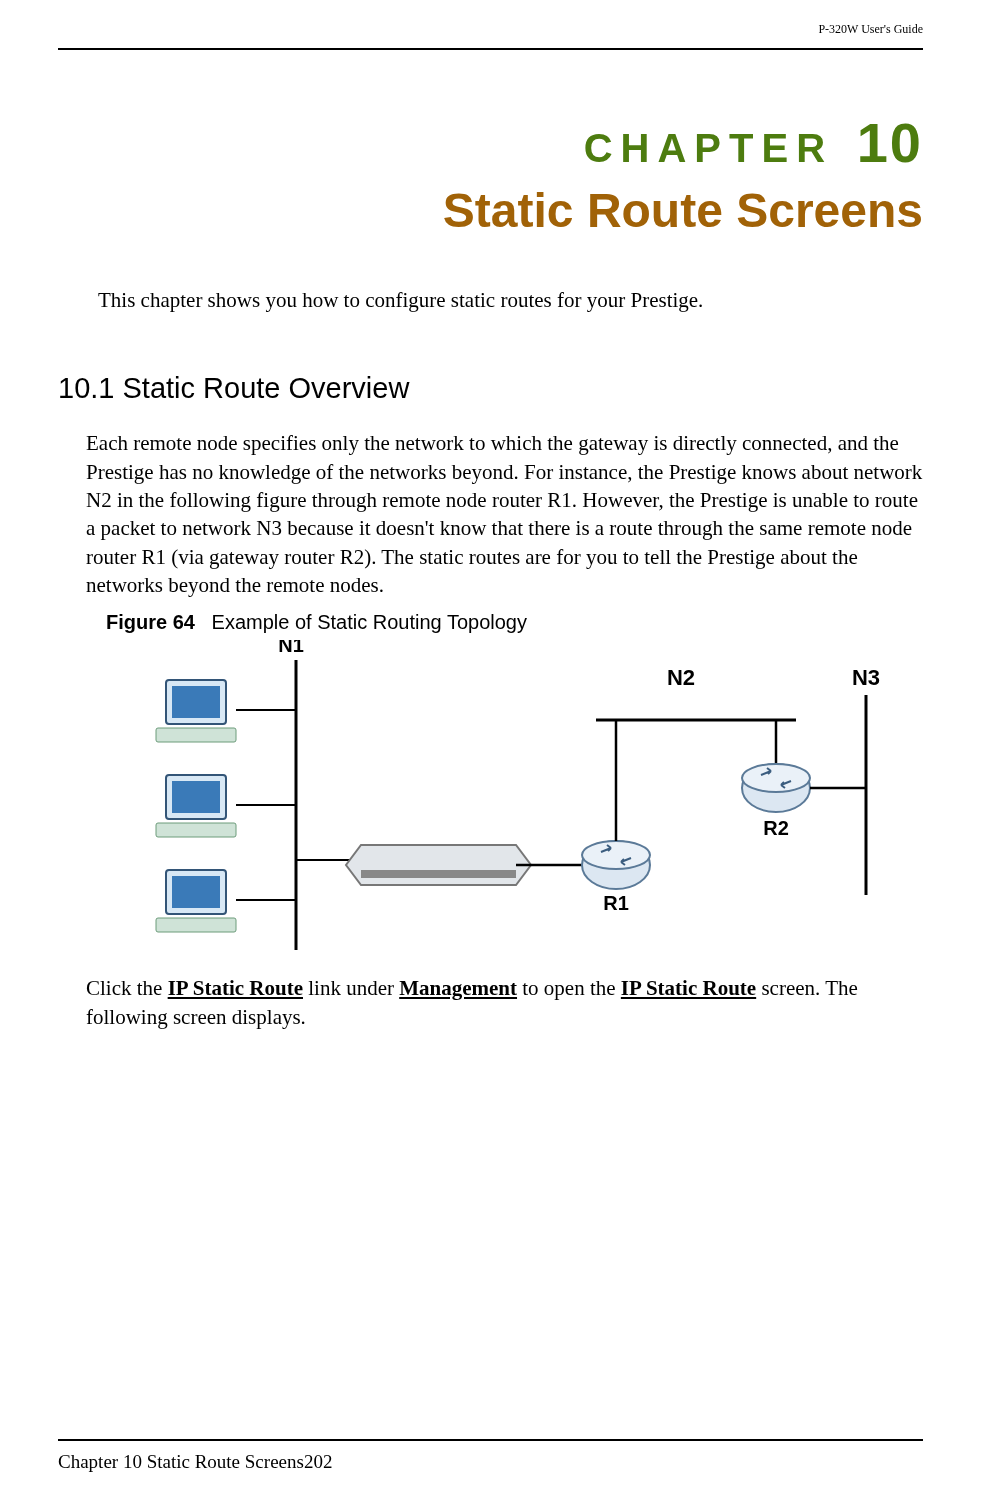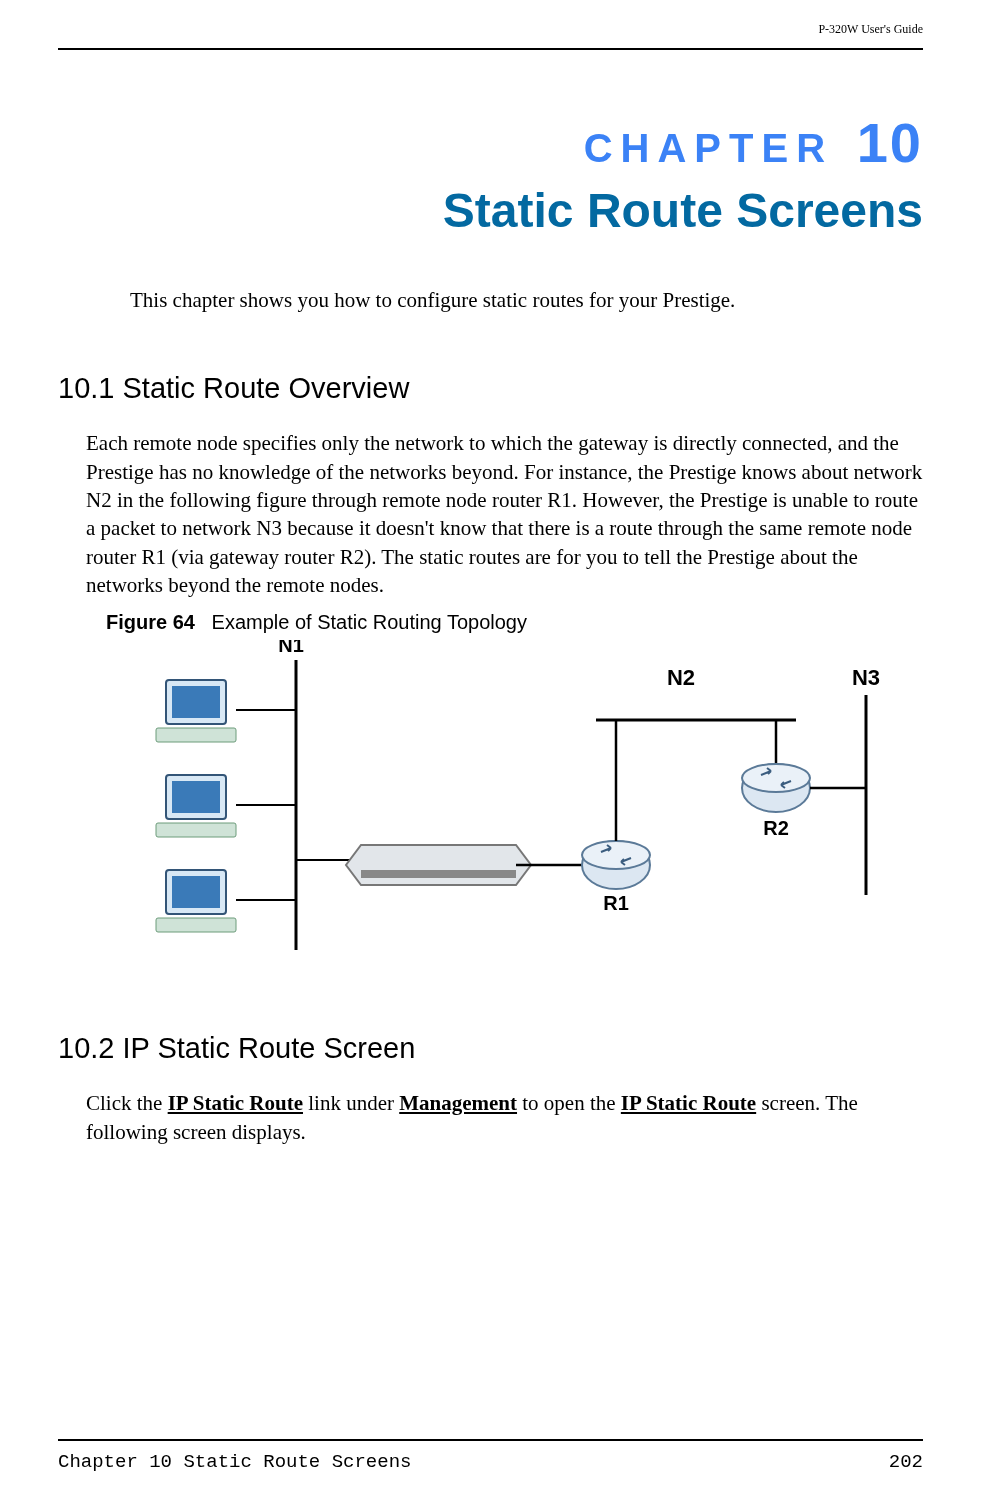--- a/index.html
+++ b/index.html
@@ -25,45 +25,45 @@
     .header-text {
       position: absolute;
       top: 22px;
       right: 58px;
       font-family: Liberation Serif, serif;
       font-size: 12px;
     }
     .chapter-label {
       text-align: right;
       margin-top: 60px;
-      color: #3b82f6;
+      color: #4d7c0f;
       font-family: Arial, Helvetica, sans-serif;
       font-weight: bold;
       letter-spacing: 8px;
       font-size: 42px;
     }
     .chapter-label .chap-text {
       font-size: 40px;
     }
     .chapter-label .chap-num {
       font-size: 56px;
       letter-spacing: 2px;
       margin-left: 4px;
     }
     .chapter-title {
       text-align: right;
-      color: #0369a1;
+      color: #a16207;
       font-family: Arial, Helvetica, sans-serif;
       font-weight: bold;
       font-size: 48px;
       margin-top: 8px;
     }
     .intro {
       margin-top: 48px;
-      margin-left: 72px;
+      margin-left: 40px;
       font-size: 21px;
       line-height: 1.35;
     }
     .h2 {
       font-family: Arial, Helvetica, sans-serif;
       font-weight: normal;
       font-size: 29px;
       margin-top: 58px;
       margin-bottom: 24px;
     }
@@ -92,22 +92,21 @@
       bottom: 30px;
       left: 58px;
       right: 58px;
     }
     .footer-line {
       border-top: 2px solid #000;
       margin-bottom: 10px;
     }
     .footer-row {
       display: flex;
-      justify-content: space-between;
-      font-family: Liberation Mono, monospace;
+      font-family: Liberation Serif, serif;
       font-size: 19px;
     }
     .bold-inline {
       font-weight: bold;
       text-decoration: underline;
     }
   </style>
 </head>
 <body>
 
@@ -185,21 +184,20 @@
       <path d="M685 141 L675 145 M675 145 L678 142 M675 145 L679 148" stroke="#3b5d7f" stroke-width="2" fill="none"></path>
     </g>
     <text x="670" y="195" font-family="Arial" font-weight="bold" font-size="20" text-anchor="middle">R2</text>
 
     <line x1="704" y1="148" x2="760" y2="148" stroke="#000" stroke-width="2.5"></line>
 
     <line x1="760" y1="55" x2="760" y2="255" stroke="#000" stroke-width="3"></line>
     <text x="760" y="45" font-family="Arial" font-weight="bold" font-size="22" text-anchor="middle">N3</text>
   </svg>
 
-  <h2 class="h2">10.2  IP Static Route Screen</h2>
   <p class="body-para">
     <span>Click the </span><span class="bold-inline">IP Static Route</span><span> link under </span><span class="bold-inline">Management</span><span> to open the </span><span class="bold-inline">IP Static Route</span><span> screen. The following screen displays.</span>
   </p>
 </div>
 
 <div class="footer">
   <div class="footer-line"></div>
   <div class="footer-row">
     <span>Chapter 10 Static Route Screens</span>
     <span>202</span>

